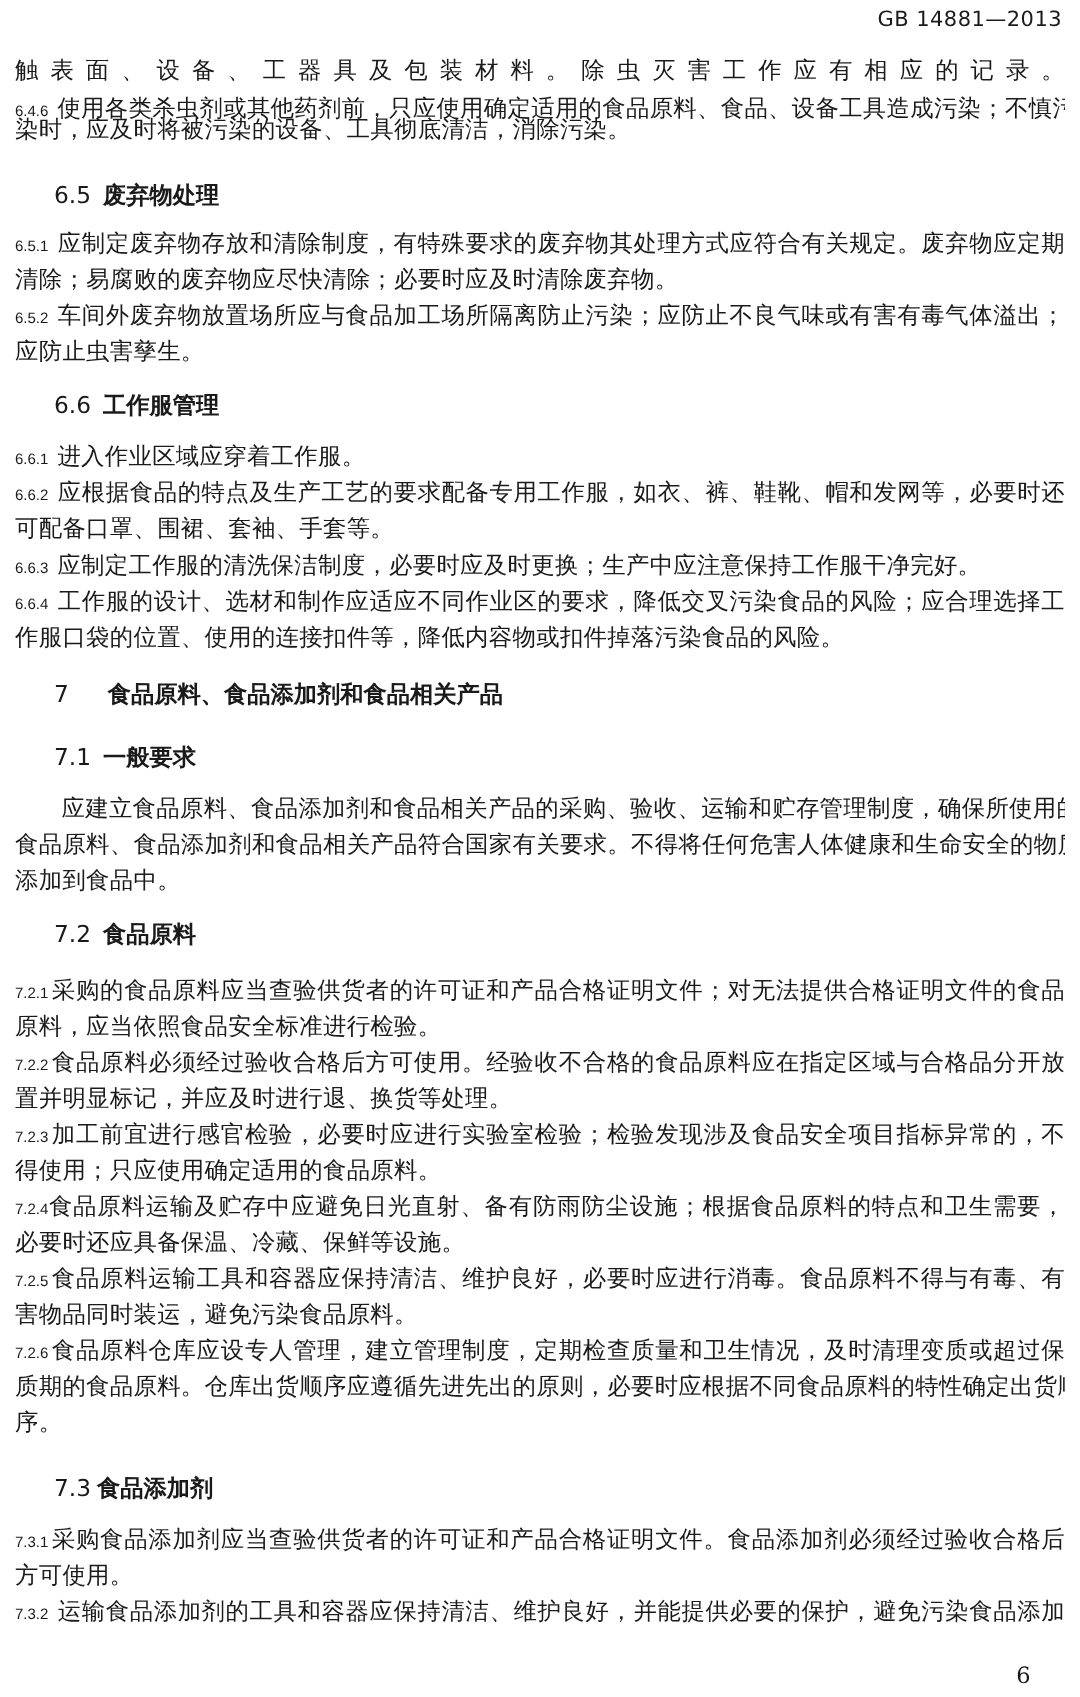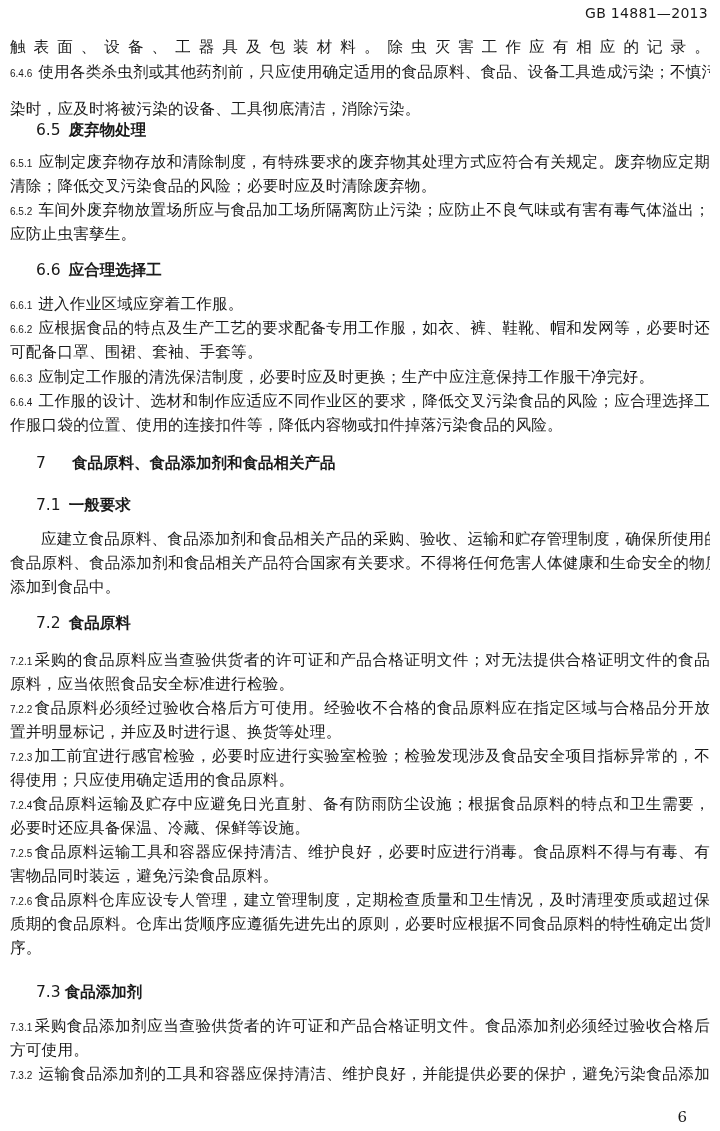--- a/index.html
+++ b/index.html
@@ -21,31 +21,31 @@
   .indent { padding-left: 31px; width: 669px; }
 </style>
 </head>
 <body>
 
 <div class="std-code">GB 14881—2013</div>
 
 <div class="line justify" style="top:37px">触表面、设备、工器具及包装材料。除虫灭害工作应有相应的记录。</div>
 
 <div class="line justify" style="top:62px"><span class="num">6.4.6</span><span>使用各类杀虫剂或其他药剂前，只应使用确定适用的食品原料、食品、设备工具造成污染；不慎污</span></div>
-<div class="line" style="top:99px">染时，应及时将被污染的设备、工具彻底清洁，消除污染。</div>
+<div class="line" style="top:76px">染时，应及时将被污染的设备、工具彻底清洁，消除污染。</div>
 
 <div class="heading" style="top:120px"><span class="hnum">6.5</span><span>废弃物处理</span></div>
 
 <div class="line justify" style="top:152px"><span class="num">6.5.1</span><span>应制定废弃物存放和清除制度，有特殊要求的废弃物其处理方式应符合有关规定。废弃物应定期</span></div>
-<div class="line" style="top:176px">清除；降低交叉污染食品的风险；必要时应及时清除废弃物。</div>
+<div class="line" style="top:176px">清除；易腐败的废弃物应尽快清除；必要时应及时清除废弃物。</div>
 
 <div class="line justify" style="top:200px"><span class="num">6.5.2</span><span>车间外废弃物放置场所应与食品加工场所隔离防止污染；应防止不良气味或有害有毒气体溢出；</span></div>
 <div class="line" style="top:224px">应防止虫害孳生。</div>
 
-<div class="heading" style="top:260px"><span class="hnum">6.6</span><span>应合理选择工</span></div>
+<div class="heading" style="top:260px"><span class="hnum">6.6</span><span>工作服管理</span></div>
 
 <div class="line" style="top:294px"><span class="num">6.6.1</span><span>进入作业区域应穿着工作服。</span></div>
 
 <div class="line justify" style="top:318px"><span class="num">6.6.2</span><span>应根据食品的特点及生产工艺的要求配备专用工作服，如衣、裤、鞋靴、帽和发网等，必要时还</span></div>
 <div class="line" style="top:342px">可配备口罩、围裙、套袖、手套等。</div>
 
 <div class="line" style="top:367px"><span class="num">6.6.3</span><span>应制定工作服的清洗保洁制度，必要时应及时更换；生产中应注意保持工作服干净完好。</span></div>
 
 <div class="line justify" style="top:391px"><span class="num">6.6.4</span><span>工作服的设计、选材和制作应适应不同作业区的要求，降低交叉污染食品的风险；应合理选择工</span></div>
 <div class="line" style="top:415px">作服口袋的位置、使用的连接扣件等，降低内容物或扣件掉落污染食品的风险。</div>

